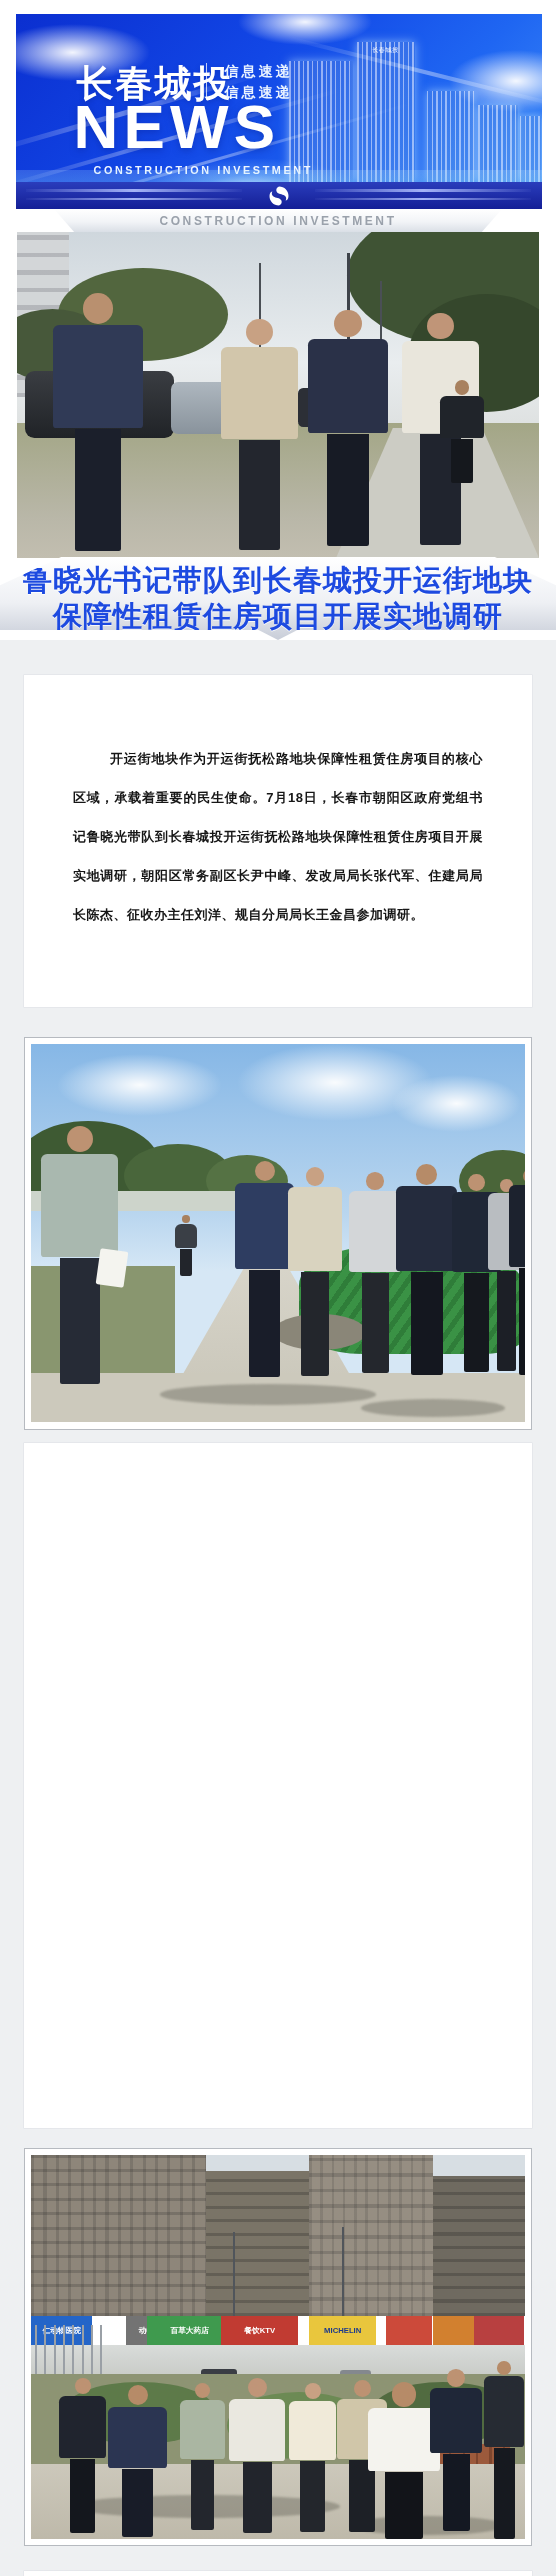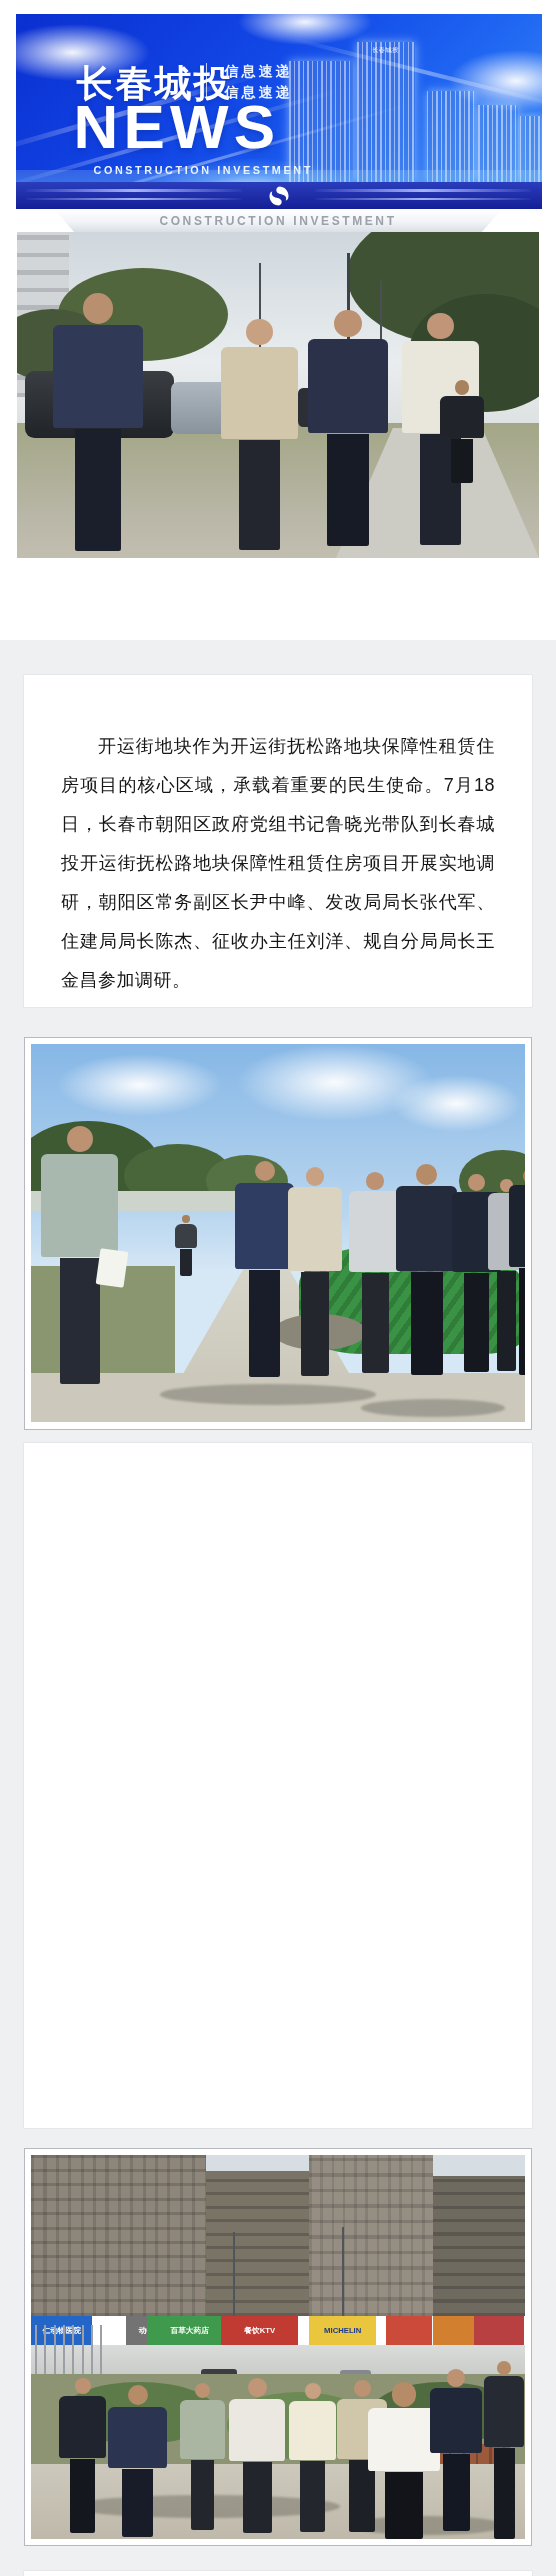--- a/index.html
+++ b/index.html
@@ -47,21 +47,21 @@
   
   #title-banner{position:absolute;left:0;top:557px;width:556px;height:83px;z-index:5;
     background:linear-gradient(180deg,#ffffff 0%,#eef0f4 55%,#c8cdd8 100%);
     clip-path:polygon(11% 0,89% 0,100% 34%,100% 88%,53.5% 88%,50% 100%,46.5% 88%,0 88%,0 34%);
     display:flex;flex-direction:column;align-items:center;justify-content:center;gap:3.1px;}
   .title-line{font-size:29px;line-height:33px;font-weight:900;color:#1d4ae0;letter-spacing:1px;text-shadow:0 1px 0 rgba(255,255,255,.8);}
 
   
   #gray-bg{position:absolute;left:0;top:640px;width:556px;height:2290px;background:#eef0f2;}
   .card{position:absolute;left:24px;width:508px;background:#ffffff;box-sizing:border-box;padding:52px 37px 0;overflow:hidden;box-shadow:0 0 0 0.5px rgba(210,214,220,.6);}
-  .card p{margin:0;font-size:18px;line-height:39px;color:#161616;text-indent:37px;text-align:justify;letter-spacing:0.5px;}
+  .card p{margin:12px;font-size:13px;line-height:39px;color:#161616;text-indent:37px;text-align:justify;letter-spacing:0.5px;font-weight:bold;}
   .card p + p{margin-top:13.4px;}
 </style>
 </head>
 <body>
 
 <div id="page">
 
   <div id="hero">
     <div class="cloud ab" style="left:-20.6px;top:10.3px;width:155px;height:57px;"></div>
     <div class="cloud ab" style="left:433px;top:36px;width:134px;height:62px;"></div>
@@ -137,20 +137,24 @@
         <div class="torso" style="background:#e9e6dc"></div>
         <div class="legs" style="background:#20242e"></div>
       </div>
     <div class="person" style="left:423px;top:148px;width:44px;height:103px;">
         <div class="head" style="background:#a8815f"></div>
         <div class="torso" style="background:#20242a"></div>
         <div class="legs" style="background:#15181d"></div>
       </div>
   </div>
 
+  <div id="title-banner">
+    <div class="title-line">鲁晓光书记带队到长春城投开运街地块</div>
+    <div class="title-line">保障性租赁住房项目开展实地调研</div>
+  </div>
 
   <div id="gray-bg"></div>
 
   <div class="card" style="top:675px;height:332px;">
     <p>开运街地块作为开运街抚松路地块保障性租赁住房项目的核心区域，承载着重要的民生使命。7月18日，长春市朝阳区政府党组书记鲁晓光带队到长春城投开运街抚松路地块保障性租赁住房项目开展实地调研，朝阳区常务副区长尹中峰、发改局局长张代军、住建局局长陈杰、征收办主任刘洋、规自分局局长王金昌参加调研。</p>
   </div>
 
   <div class="photo-frame" style="left:24px;top:1037px;width:508px;height:393px;">
     <div class="scene" style="left:6.2px;top:6.2px;width:494px;height:378px;background:linear-gradient(180deg,#86b7e6 0%,#b9d6ef 45%,#d6e7f5 60%);">
       <div class="cloud" style="left:26px;top:10.3px;width:165px;height:62px;"></div>

